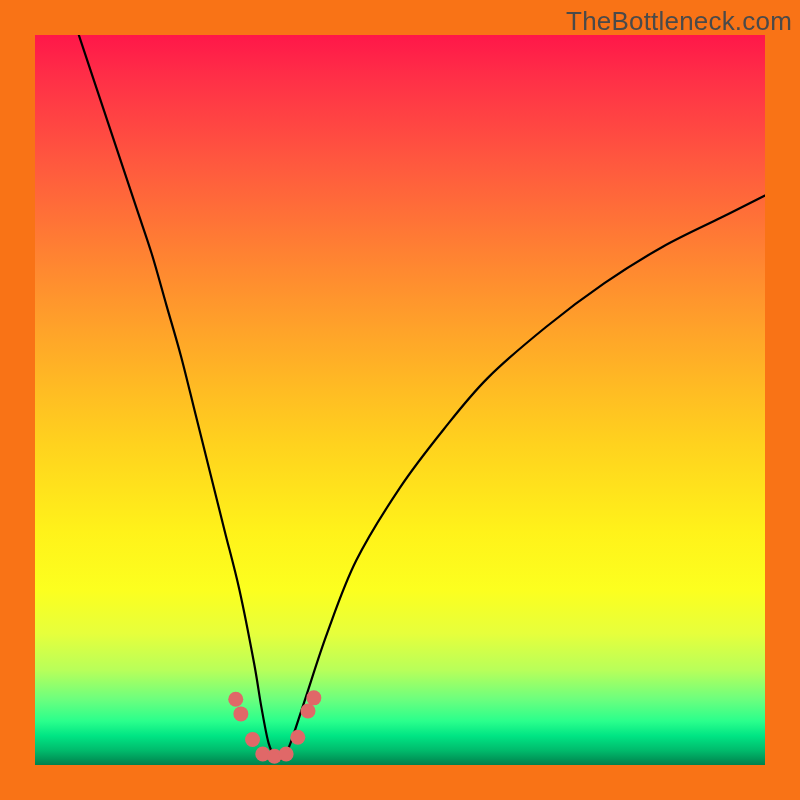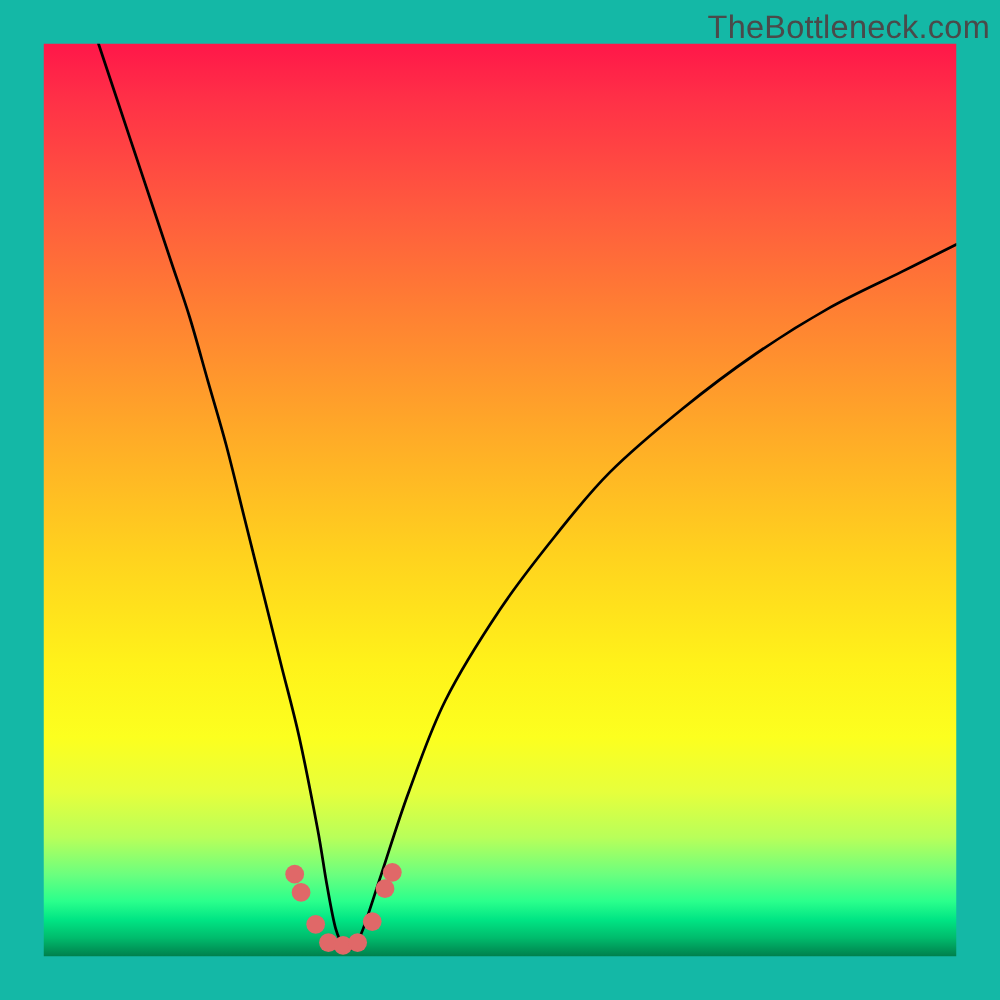--- a/index.html
+++ b/index.html
@@ -10,21 +10,21 @@
     background: #000;
     overflow: hidden;
     font-family: Arial, Helvetica, sans-serif;
   }
   .frame {
     position: absolute;
     top: 0;
     left: 0;
     width: 800px;
     height: 800px;
-    background: #14b8a6;
+    background: #f97316;
   }
   .plot {
     position: absolute;
     top: 35px;
     left: 35px;
     width: 730px;
     height: 730px;
     
     background: linear-gradient(
       to bottom,

